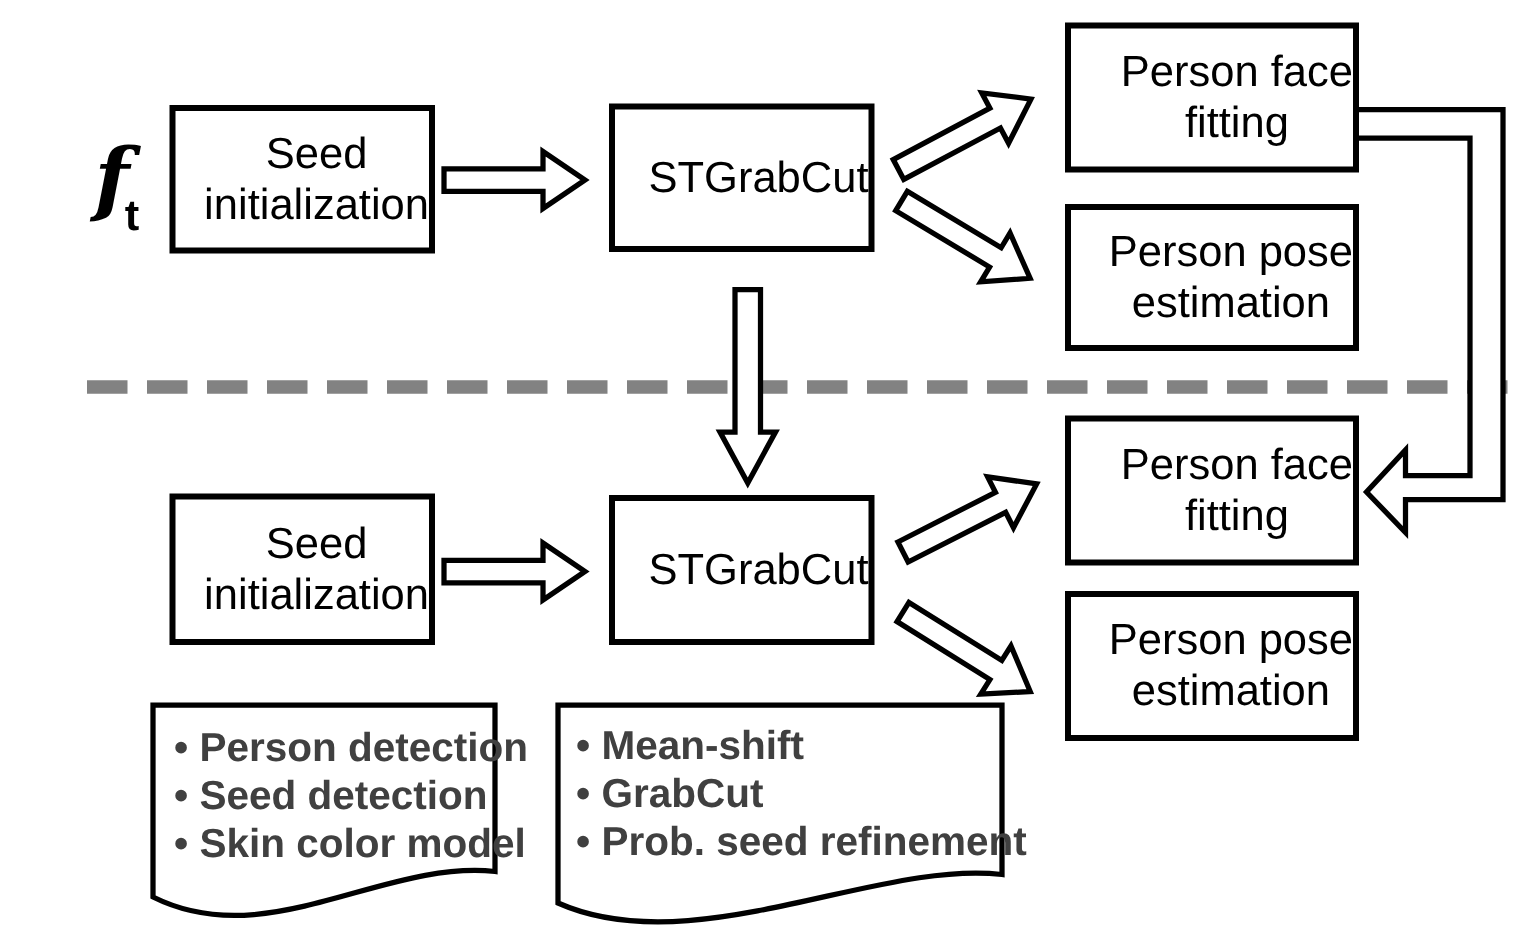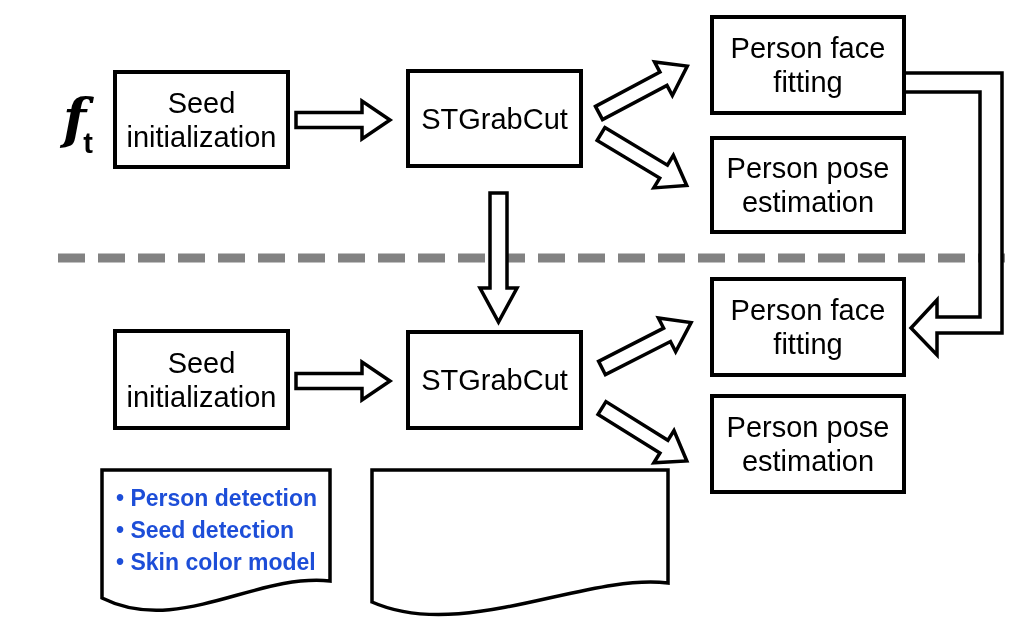--- a/index.html
+++ b/index.html
@@ -16,21 +16,21 @@
     left: 0; top: 0;
     width: 1024px; height: 628px;
   }
   .box {
     position: absolute;
     box-sizing: border-box;
     background: #ffffff;
     border: 4px solid #000000;
     display: flex;
     align-items: center;
-    justify-content: center;
+    justify-content: flex-end;
     text-align: center;
     color: #000000;
     font-size: 29px;
     line-height: 34px;
   }
   .box span { white-space: pre-line; }
   #box-seed-t      { left: 113px; top: 70px;  width: 177px; height: 99px;  }
   #box-stg-t       { left: 406px; top: 69px;  width: 177px; height: 99px;  }
   #box-face-t      { left: 710px; top: 15px;  width: 196px; height: 100px; }
   #box-pose-t      { left: 710px; top: 136px; width: 196px; height: 98px;  }
@@ -55,23 +55,23 @@
     font-size: 29px;
     position: relative;
     top: 16px;
     left: -3px;
   }
   #frame-label-t  { left: 32px; top: 86px; margin-left: 31px;  }
   #frame-label-t1 { left: 14px; top: 328px; }
 
   .note-text {
     position: absolute;
-    color: #1d4ed8;
+    color: #404040;
     font-weight: bold;
-    font-size: 23px;
+    font-size: 27px;
     line-height: 32px;
     white-space: nowrap;
   }
   #note-text-1 { left: 116px; top: 482px; }
   #note-text-2 { left: 384px; top: 481px; }
 </style>
 </head>
 <body>
 
 <div class="figure">
@@ -132,14 +132,19 @@
   <div class="box" id="box-pose-t1">
     <span>Person pose
 estimation</span>
   </div>
 
   <div class="note-text" id="note-text-1">
     <div>• Person detection</div>
     <div>• Seed detection</div>
     <div>• Skin color model</div>
   </div>
+  <div class="note-text" id="note-text-2">
+    <div>• Mean-shift</div>
+    <div>• GrabCut</div>
+    <div>• Prob. seed refinement</div>
+  </div>
 
 </div>
 
 </body></html>

